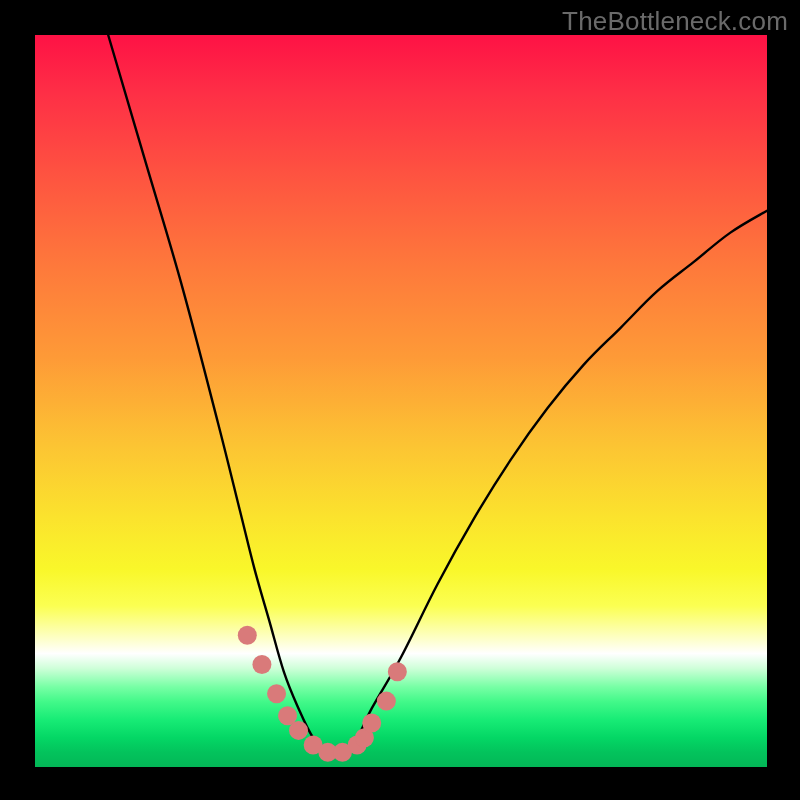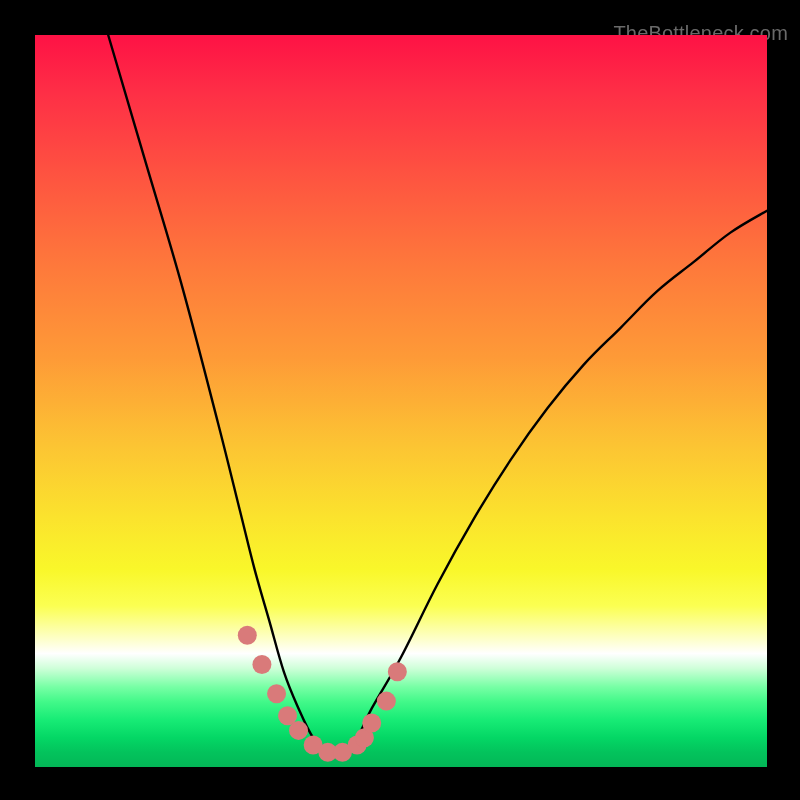--- a/index.html
+++ b/index.html
@@ -41,24 +41,24 @@
       #79ffa6 89%,
       #44f98a 91%,
       #18ec76 93.5%,
       #04d765 96%,
       #03c35c 98%,
       #03b757 100%
     );
   }
   .watermark {
     position: absolute;
-    top: 22px;
+    top: 6px;
     right: 12px;
     color: #6a6a6a;
-    font-size: 20px;
+    font-size: 26px;
     font-weight: 500;
     letter-spacing: 0.2px;
     user-select: none;
   }
   svg.curve {
     position: absolute;
     left: 0;
     top: 0;
     width: 732px;
     height: 732px;

